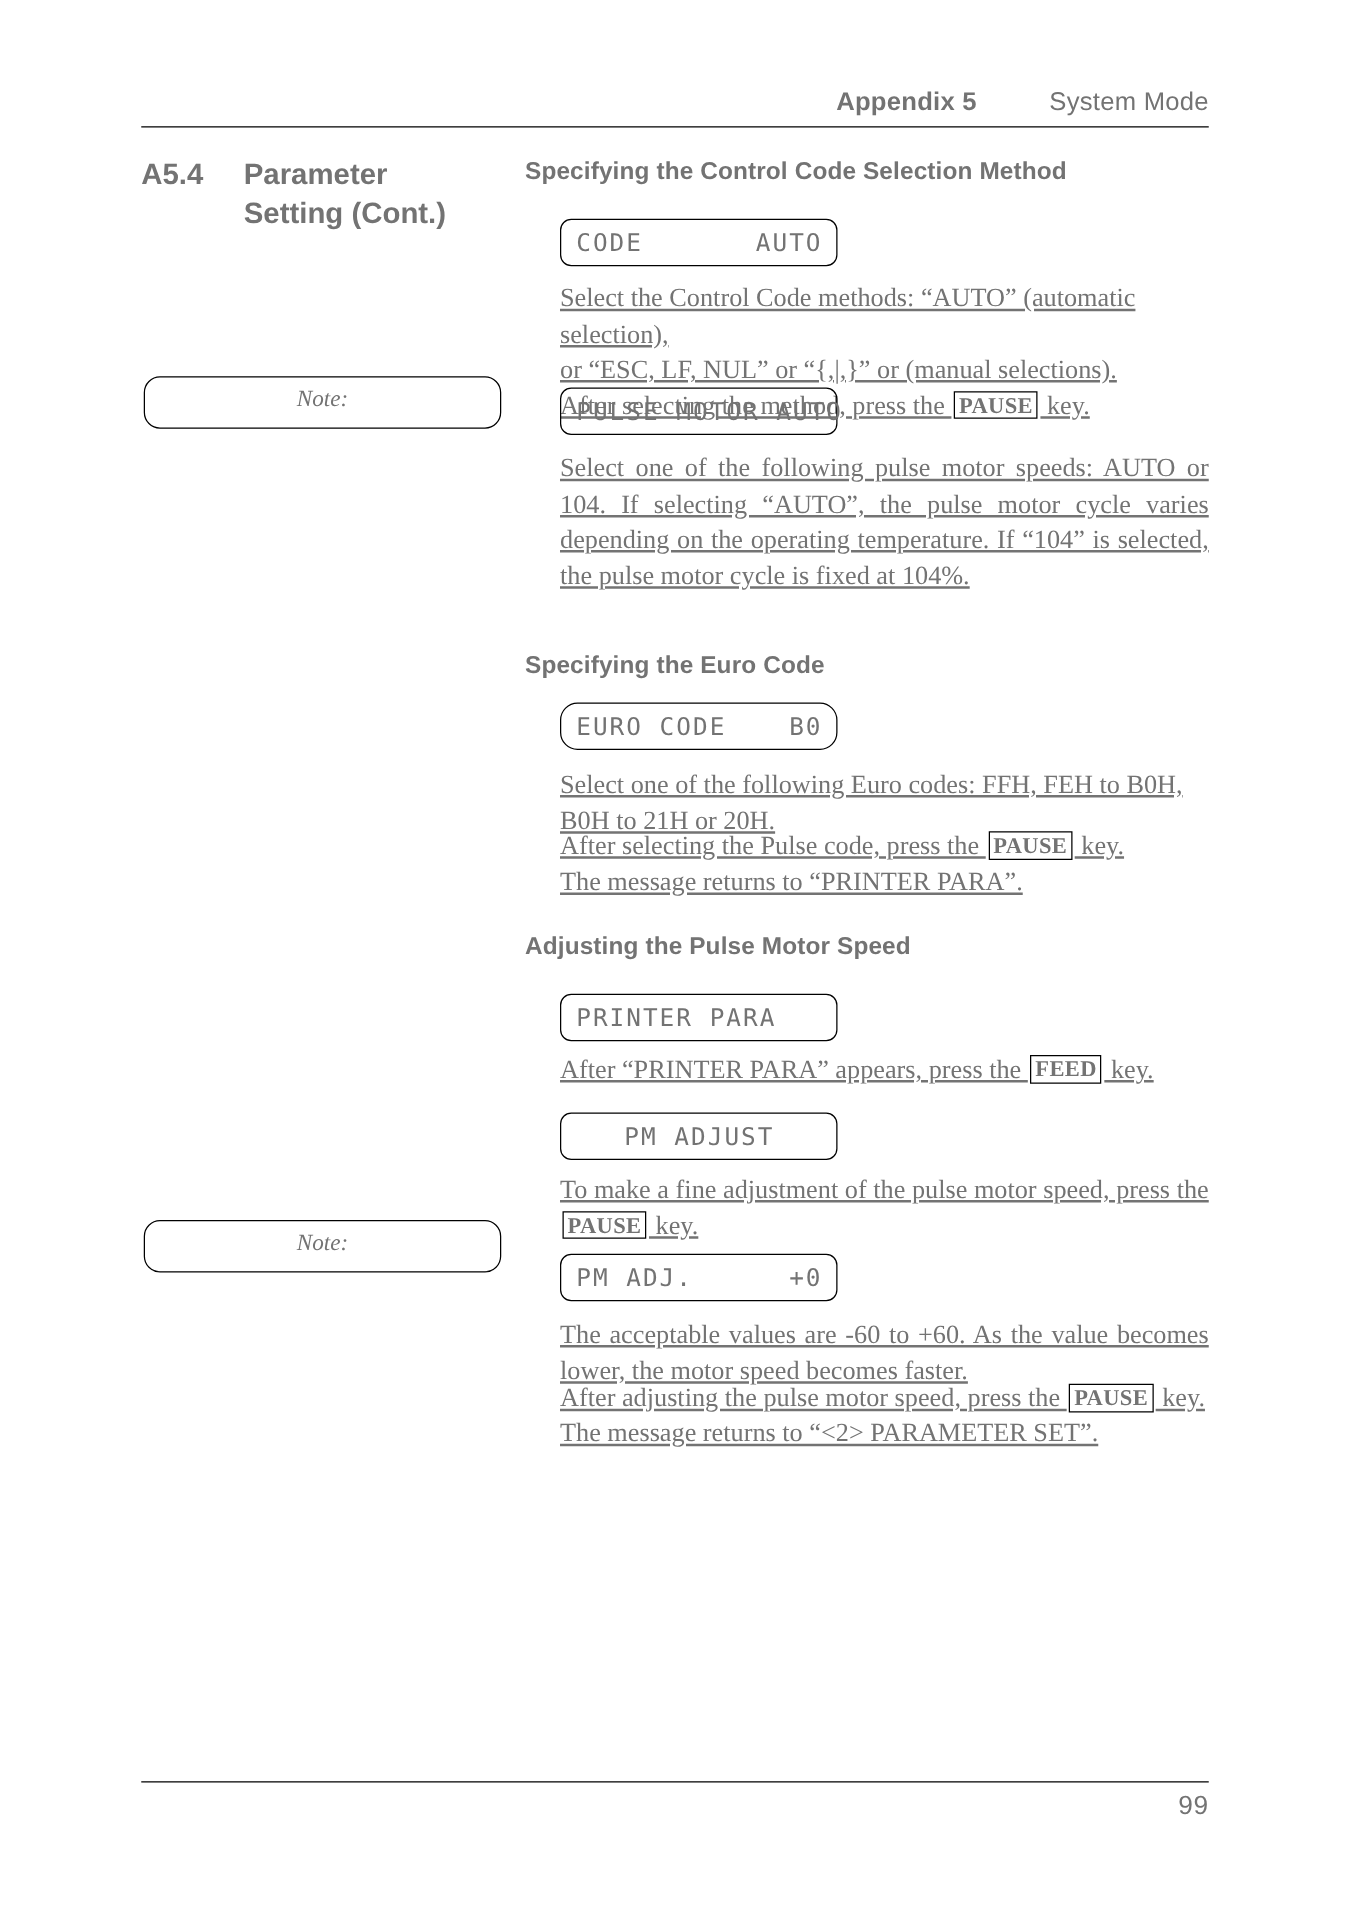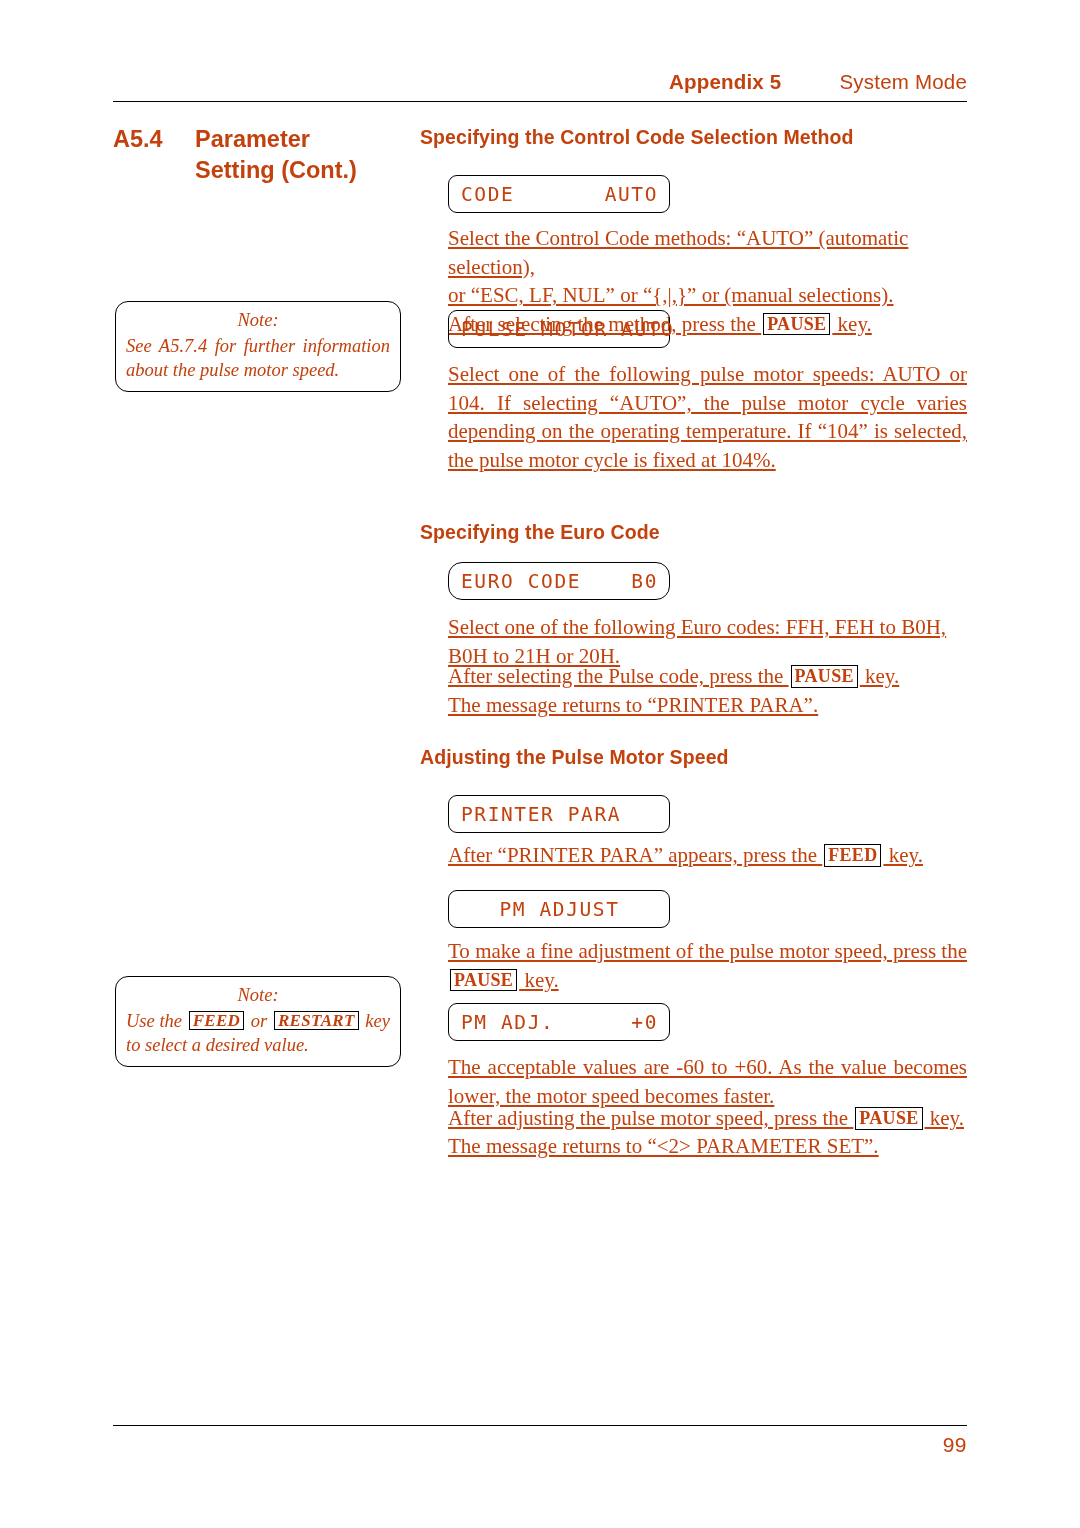--- a/index.html
+++ b/index.html
@@ -7,21 +7,21 @@
     padding: 0;
     background: #ffffff;
   }
   .page {
     position: relative;
     width: 1080px;
     height: 1528px;
     background: #ffffff;
     overflow: hidden;
     font-family: "Liberation Serif", "DejaVu Serif", serif;
-    color: #c2410c;
+    color: #737373;
   }
 
   
   .header-row {
     position: absolute;
     left: 113px;
     top: 70px;
     width: 854px;
     display: flex;
     justify-content: flex-end;
@@ -191,26 +191,24 @@
   <div class="sect-head">
     <span class="sect-num">A5.4</span>
     <span class="sect-title">
       <span>Parameter</span><br>
       <span>Setting (Cont.)</span>
     </span>
   </div>
 
   <div class="notebox" id="note-1">
     <span class="note-label">Note:</span>
-    <span class="note-body">See A5.7.4 for further information about the pulse motor speed.</span>
   </div>
 
   <div class="notebox" id="note-2">
     <span class="note-label">Note:</span>
-    <span class="note-body"><span>Use the </span><span class="key">FEED</span><span> or </span><span class="key">RESTART</span><span> key to select a desired value.</span></span>
   </div>
 
   <div class="rcol subhead" style="top:126px;">Specifying the Control Code Selection Method</div>
 
   <div class="lcd" style="top:175px;">
     <span class="lcd-left">CODE</span>
     <span class="lcd-right">AUTO</span>
   </div>
 
   <div class="para" style="top:224px;">

